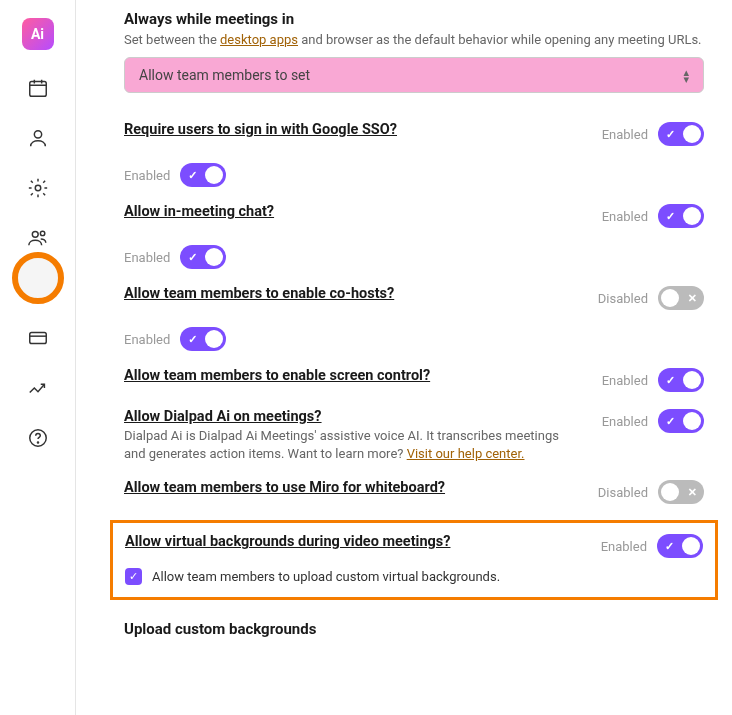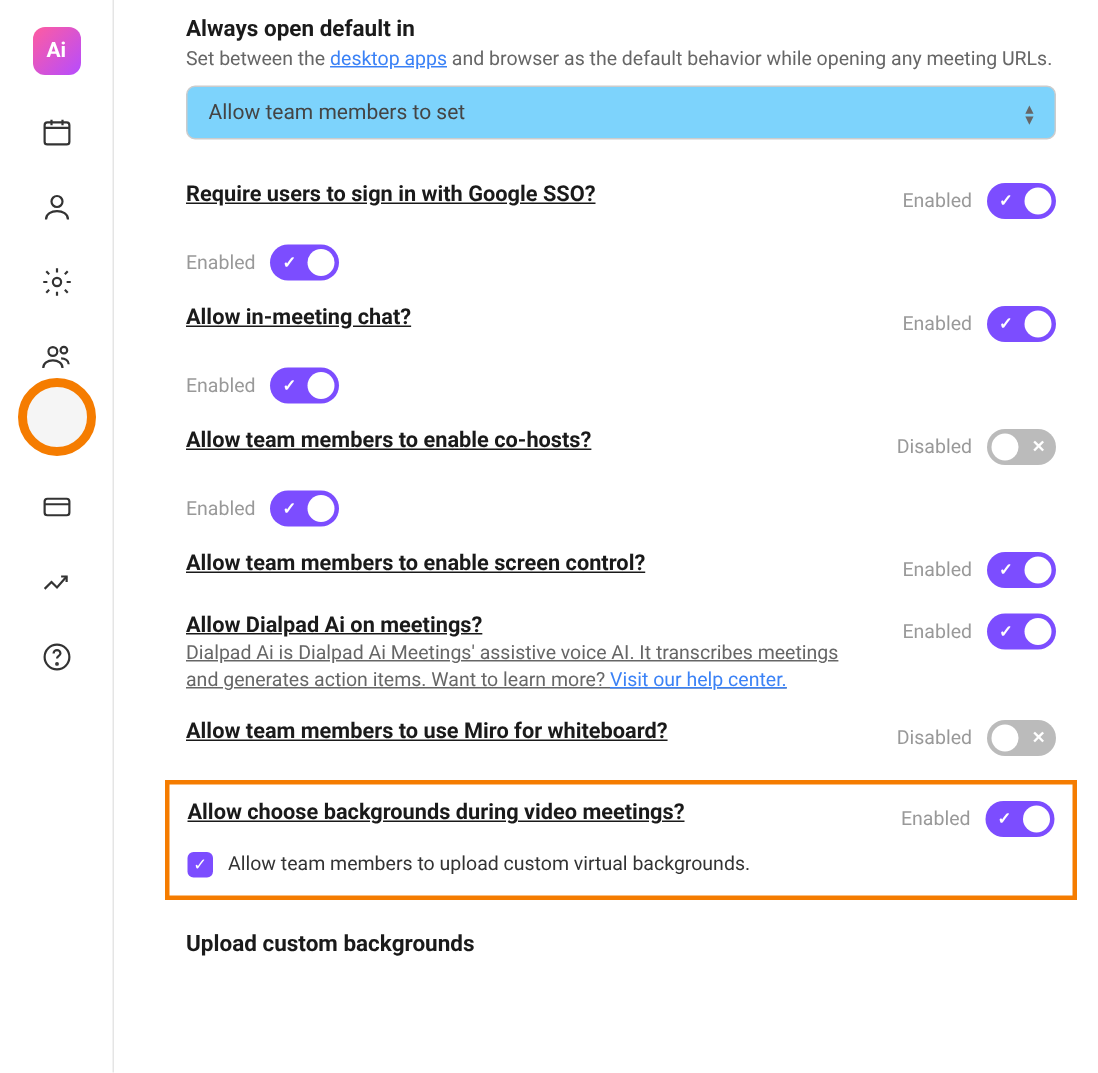--- a/index.html
+++ b/index.html
@@ -62,34 +62,34 @@
       font-size: 15px;
       font-weight: 700;
       margin-bottom: 4px;
     }
     .section-desc {
       font-size: 13px;
       color: #666;
       margin-bottom: 10px;
     }
     .section-desc a, .setting-desc a {
-      color: #3b82f6;
+      color: #a16207;
       text-decoration: underline;
     }
     .select-box {
       width: 100%;
       border: 1px solid #ccc;
       border-radius: 6px;
       padding: 9px 14px;
       font-size: 14px;
       color: #444;
       display: flex;
       justify-content: space-between;
       align-items: flex-end;
-      background: #7dd3fc;
+      background: #f9a8d4;
       cursor: pointer;
       margin-bottom: 28px;
     }
     .select-arrows {
       font-size: 11px;
       line-height: 7px;
       color: #666;
       display: flex;
       flex-direction: column;
     }
@@ -104,21 +104,20 @@
       font-size: 14.5px;
       font-weight: 700;
       color: #1a1a1a;
       text-decoration: underline;
     }
     .setting-desc {
       font-size: 13px;
       color: #666;
       margin-top: 2px;
       line-height: 1.4;
-      text-decoration: underline;
     }
     .setting-right {
       display: flex;
       align-items: center;
       gap: 10px;
       padding-top: 1px;
     }
     .status-text {
       font-size: 13px;
       color: #999;
@@ -235,21 +234,21 @@
         <circle cx="12" cy="12" r="9"></circle>
         <path d="M9.5 9.5a2.5 2.5 0 115 0c0 1.5-2.5 2-2.5 3.5"></path>
         <circle cx="12" cy="17" r="0.6" fill="currentColor"></circle>
       </svg>
   </div>
 </div>
 
 <div class="content">
 
   <div>
-    <div class="section-title">Always open default in</div>
+    <div class="section-title">Always while meetings in</div>
     <div class="section-desc">
       <span>Set between the </span><a href="#">desktop apps</a><span> and browser as the default behavior while opening any meeting URLs.</span>
     </div>
     <div class="select-box">
       <span>Allow team members to set</span>
       <span class="select-arrows">
           <span>▴</span>
           <span>▾</span>
         </span>
     </div>
@@ -358,21 +357,21 @@
       <div class="toggle off">
           <span class="x">✕</span>
           <div class="knob"></div>
         </div>
     </div>
   </div>
 
   <div class="highlight-box">
     <div class="setting-row" style="margin-bottom:0">
       <div class="setting-left">
-        <div class="setting-label">Allow choose backgrounds during video meetings?</div>
+        <div class="setting-label">Allow virtual backgrounds during video meetings?</div>
       </div>
       <div class="setting-right">
         <span class="status-text">Enabled</span>
         <div class="toggle on">
             <span class="check">✓</span>
             <div class="knob"></div>
           </div>
       </div>
     </div>
     <div class="checkbox-row">

